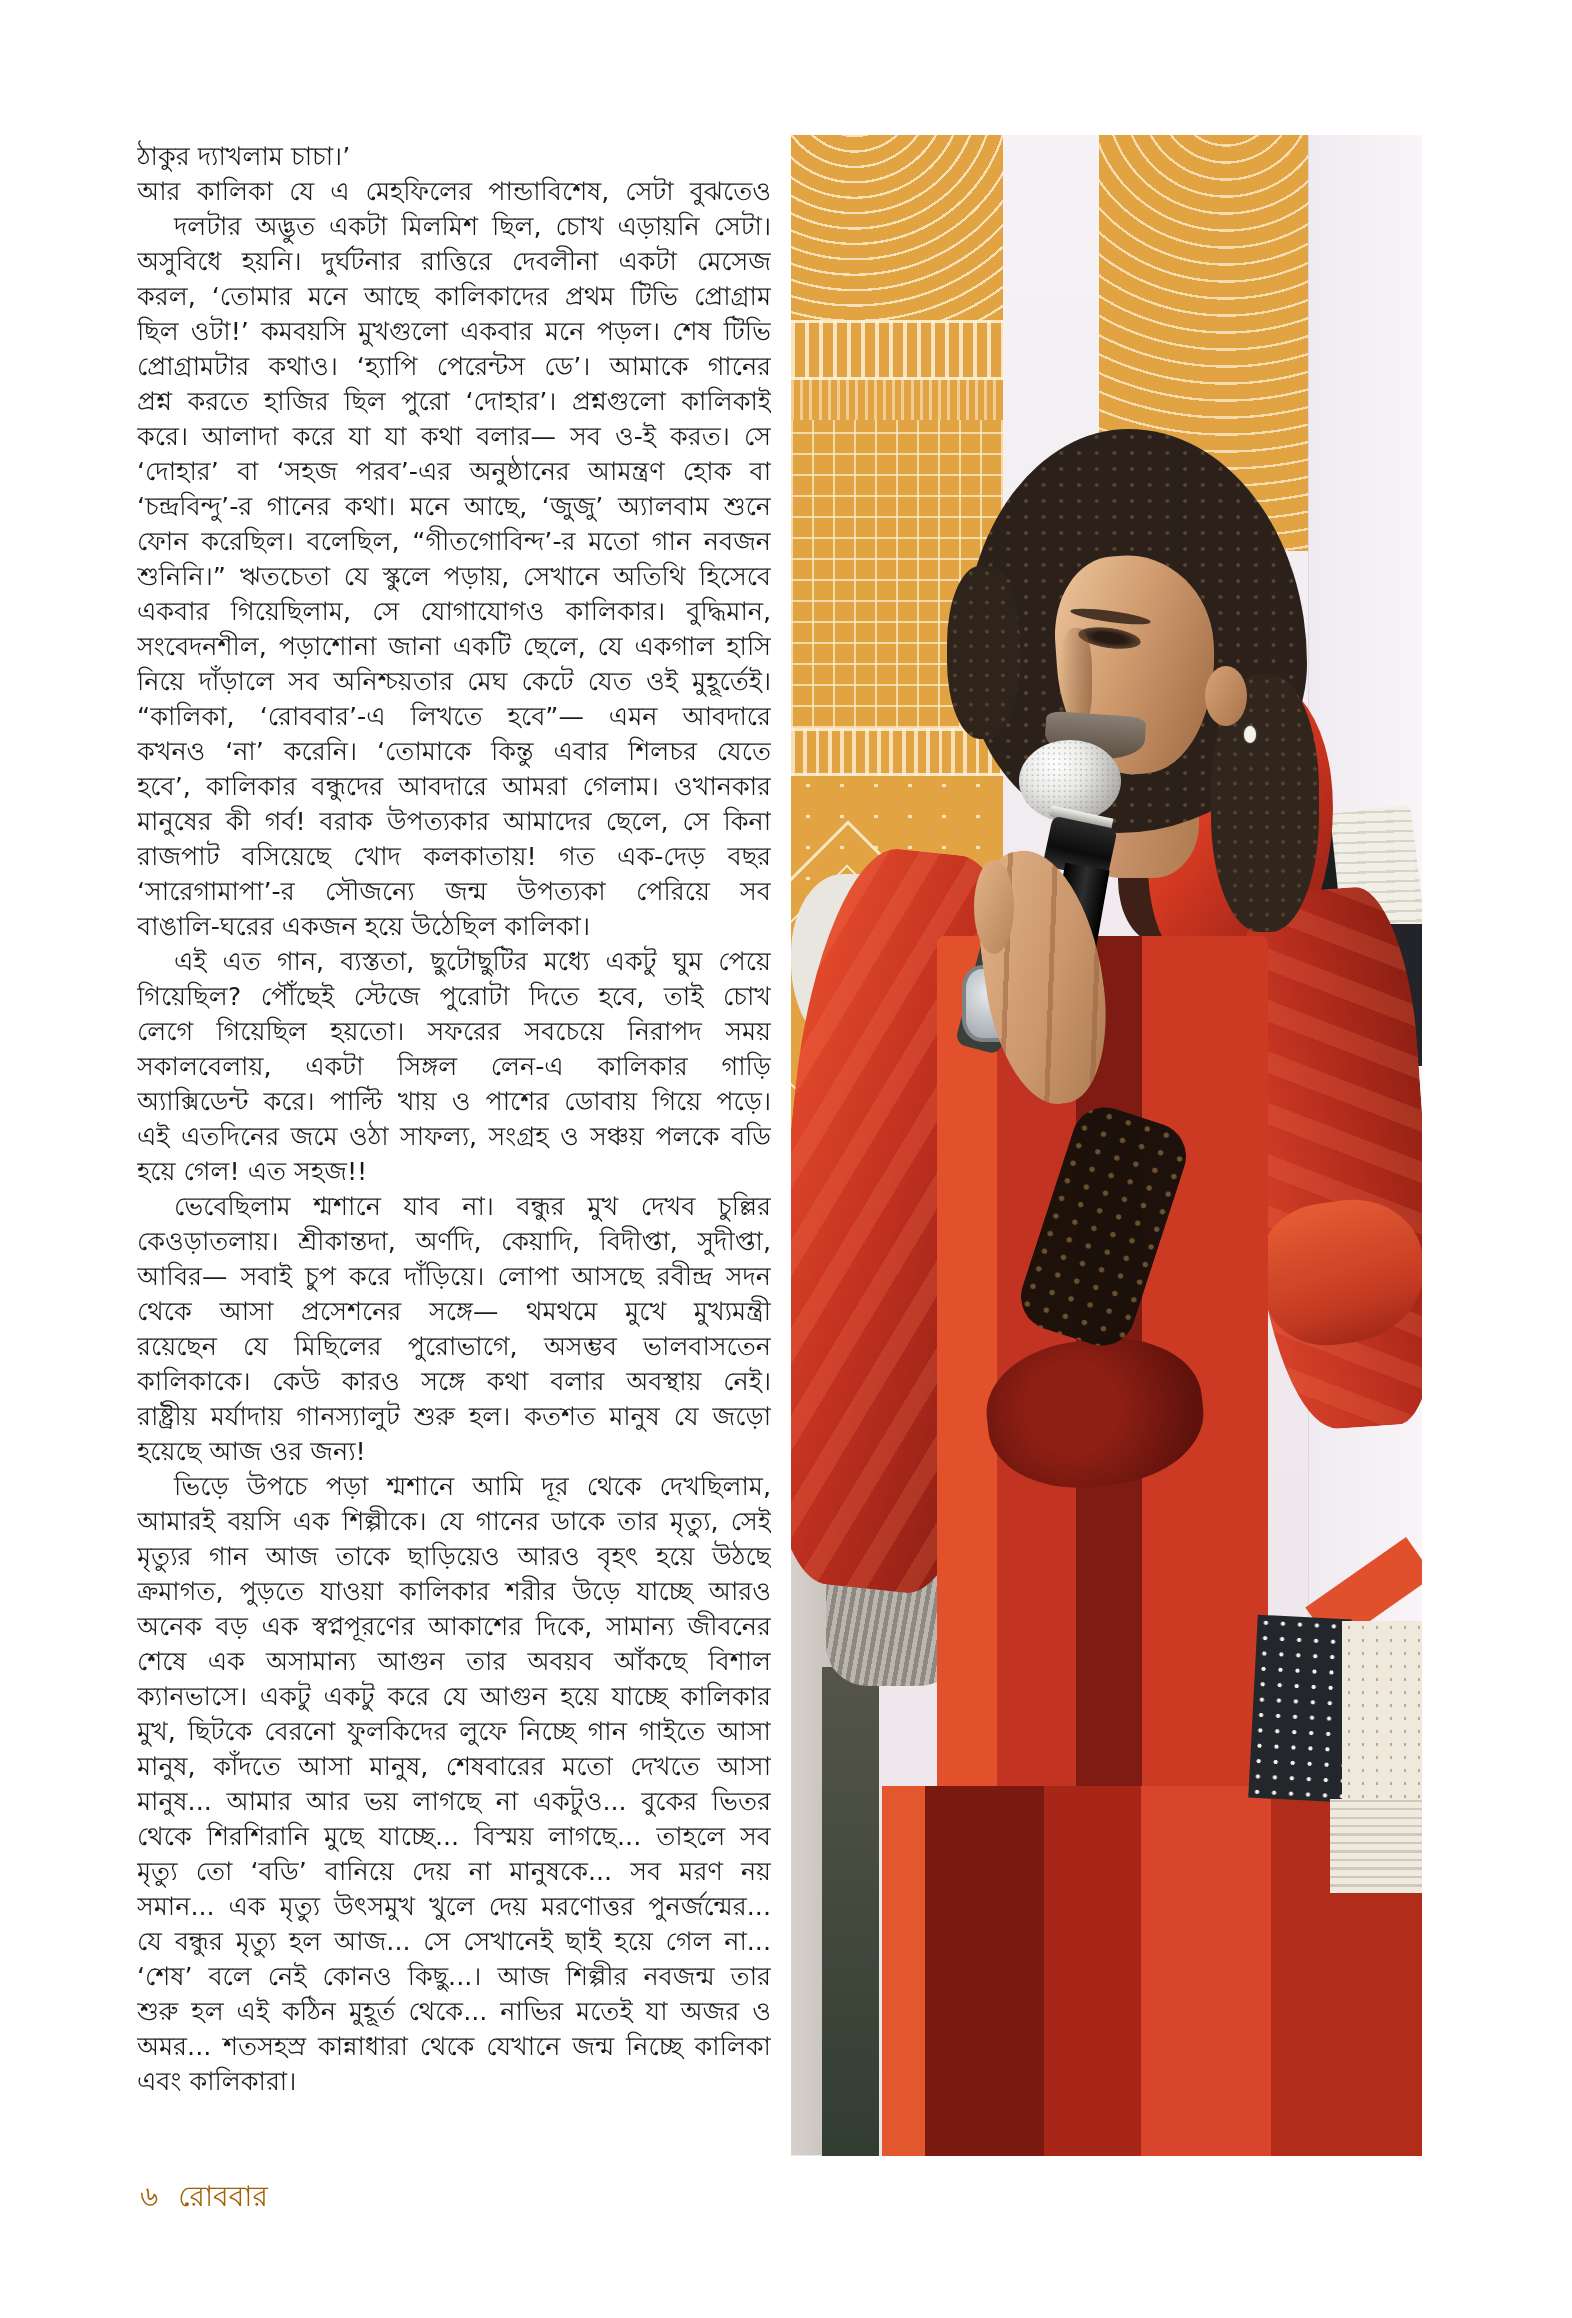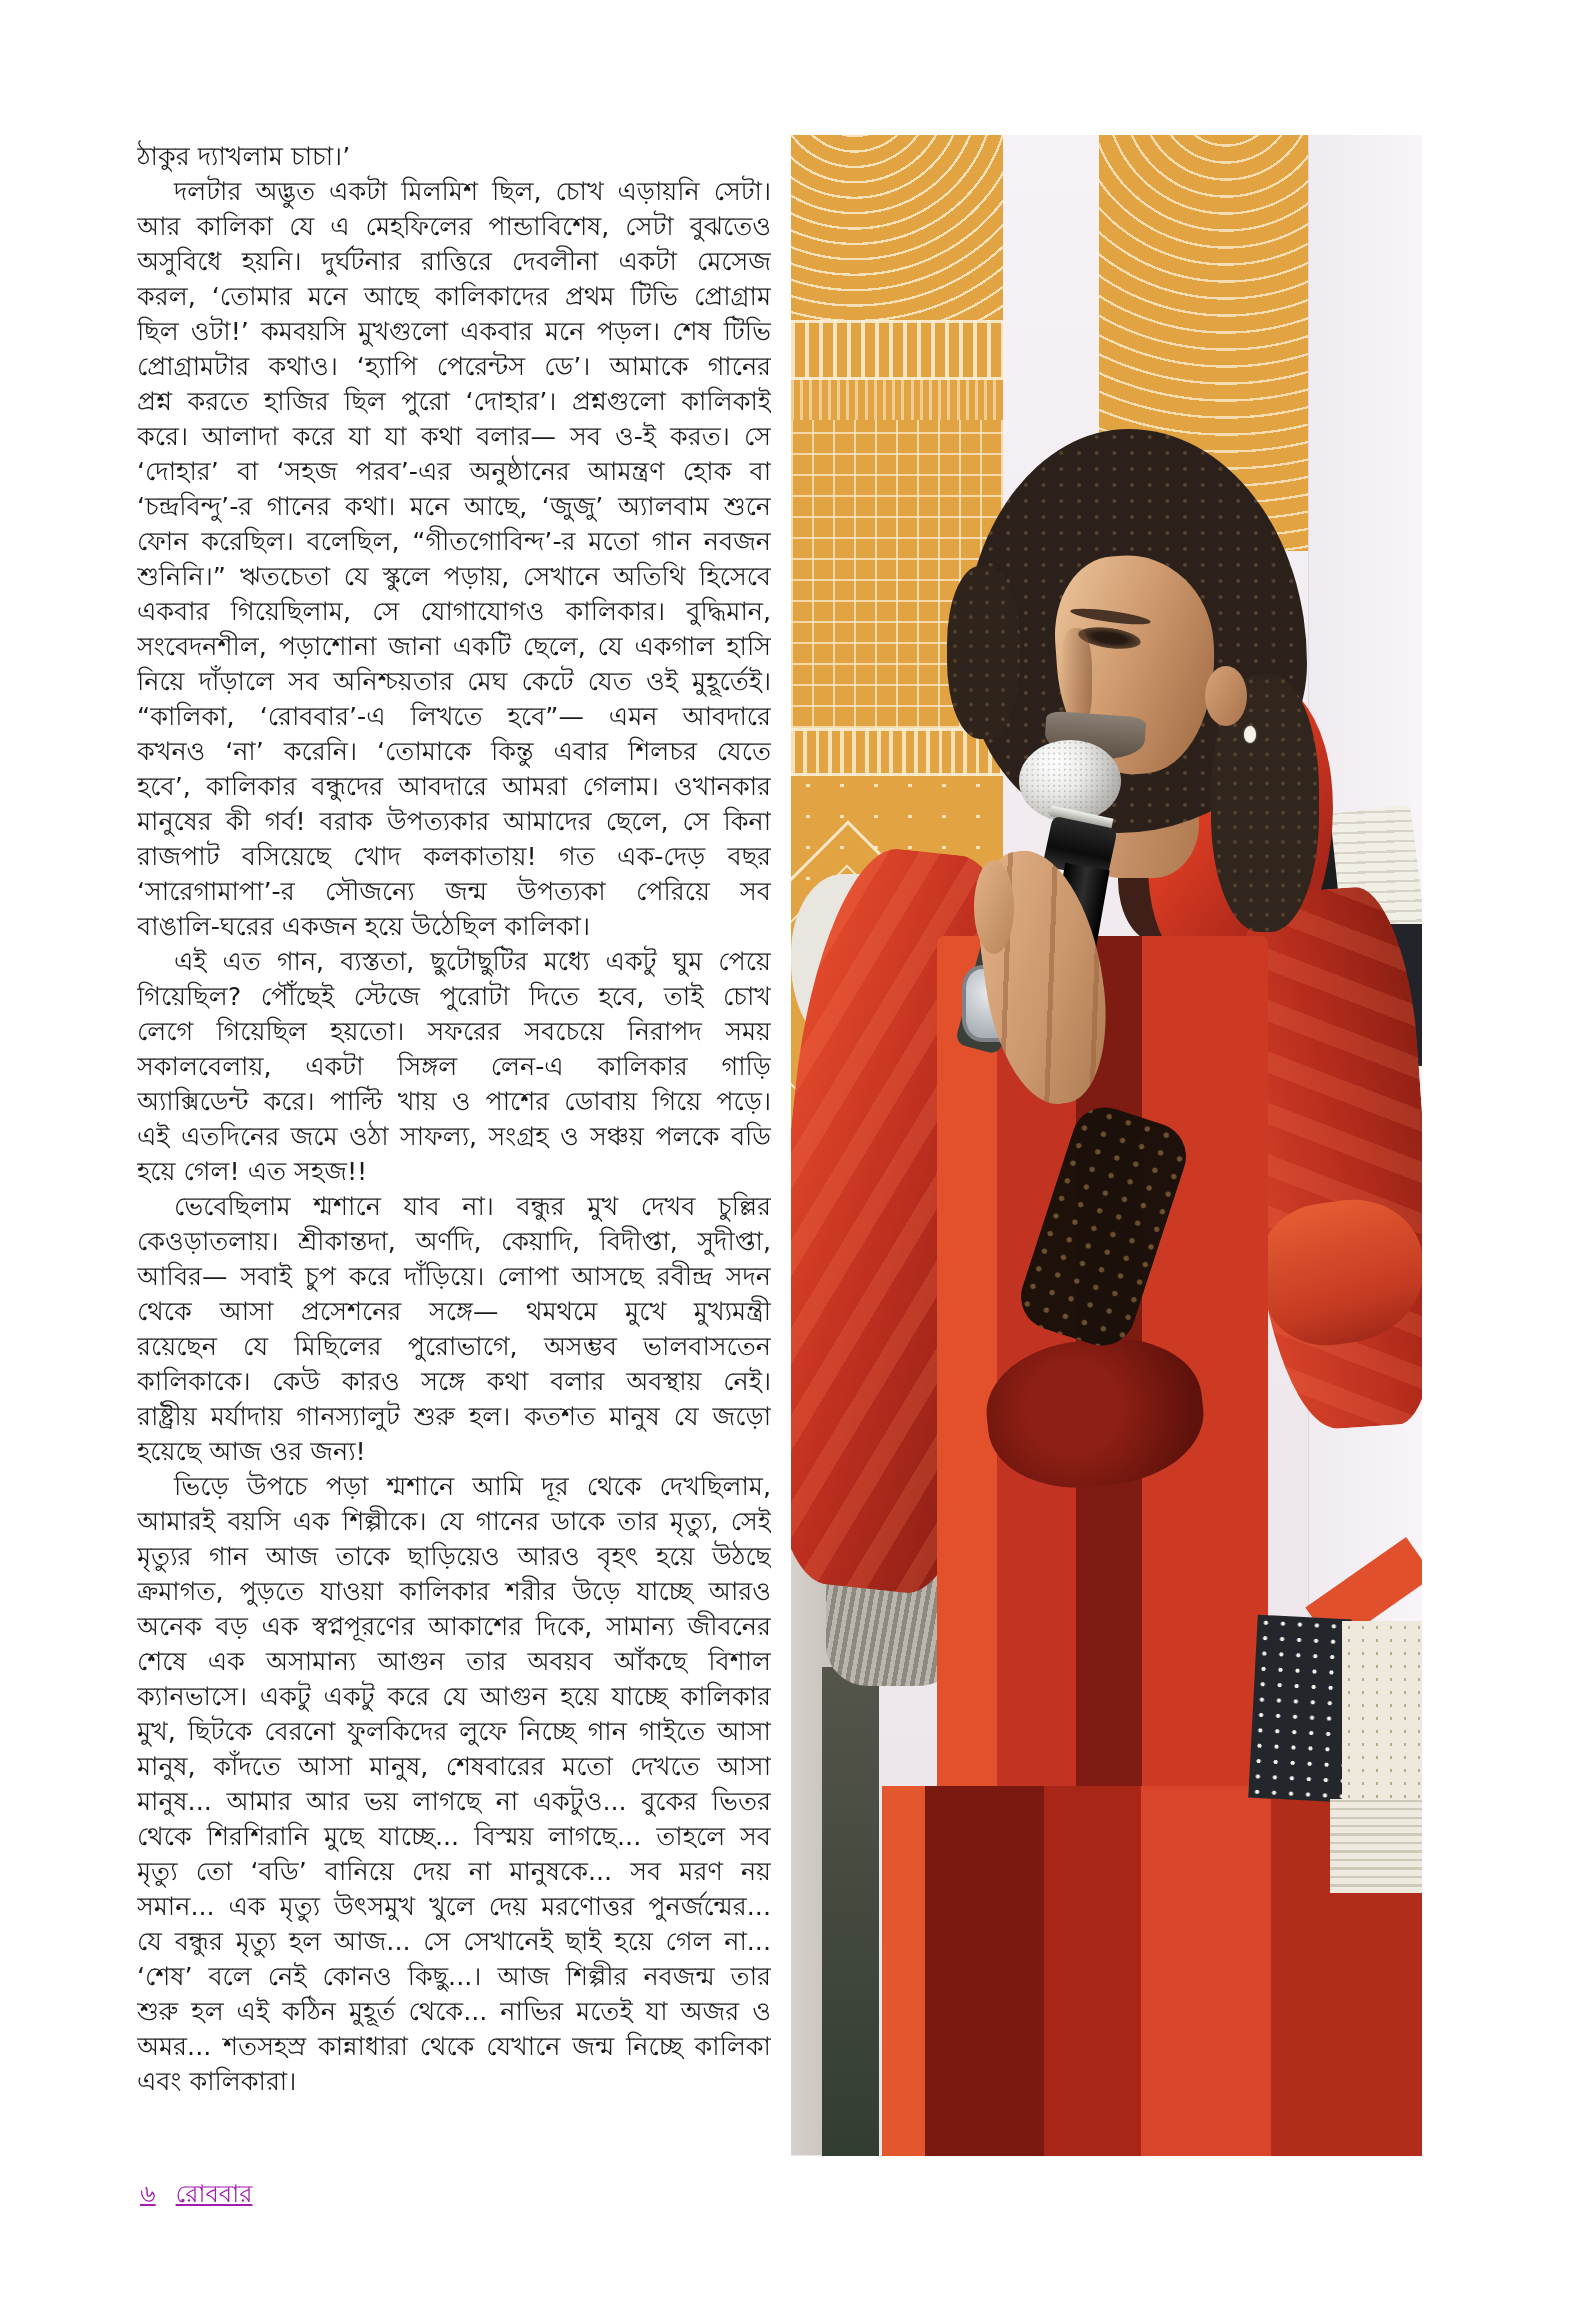--- a/index.html
+++ b/index.html
@@ -5,21 +5,21 @@
   html,body{margin:0;padding:0;background:#888;}
   .page{position:relative;width:1573px;height:2319px;background:#ffffff;overflow:hidden;
         font-family:"DejaVu Sans",sans-serif;padding-left:28px;}
   
   .article{position:absolute;left:137px;top:139px;width:634px;color:#1c1c1c;
            font-size:25.4px;line-height:35px;}
   .para{margin:0;}
   .line{height:35px;overflow:hidden;white-space:nowrap;text-align:justify;text-align-last:justify;}
   .line.last{text-align-last:left;}
   .para.indent .line.first{padding-left:37px;}
-  .footer{position:absolute;left:140px;top:2175px;font-size:24px;color:#a21caf;text-decoration:underline;}
+  .footer{position:absolute;left:140px;top:2175px;font-size:28px;color:#a16207;}
   .footer .pgnum{margin-right:20px;}
   
   .photo{position:absolute;left:791px;top:135px;width:631px;height:2021px;overflow:hidden;background:#f2edf1;}
   .ph{position:absolute;}
   .pillar-base{inset:0;background:linear-gradient(180deg,#f6f2f5 0%,#f0eaef 45%,#ece6eb 100%);}
   .tap{background-color:#e2a342;}
   .tap-left{left:0;top:0;width:212px;height:1199px;}
   .tap-right{left:308px;top:0;width:212px;height:416px;
      background-image:repeating-radial-gradient(circle at 60% -10%,rgba(252,240,214,.75) 0 2.3px,rgba(252,240,214,0) 2.3px 17px);}
   .tl-arcs{left:0;top:0;width:212px;height:185px;
@@ -128,22 +128,22 @@
 </head>
 <body>
 
 <div class="page">
 
   <div class="article">
       <div class="para">
         <div class="line first last">ঠাকুর দ্যাখলাম চাচা।’</div>
       </div>
       <div class="para indent">
+        <div class="line">আর কালিকা যে এ মেহফিলের পান্ডাবিশেষ, সেটা বুঝতেও</div>
         <div class="line first">দলটার অদ্ভুত একটা মিলমিশ ছিল, চোখ এড়ায়নি সেটা।</div>
-        <div class="line">আর কালিকা যে এ মেহফিলের পান্ডাবিশেষ, সেটা বুঝতেও</div>
         <div class="line">অসুবিধে হয়নি। দুর্ঘটনার রাত্তিরে দেবলীনা একটা মেসেজ</div>
         <div class="line">করল, ‘তোমার মনে আছে কালিকাদের প্রথম টিভি প্রোগ্রাম</div>
         <div class="line">ছিল ওটা!’ কমবয়সি মুখগুলো একবার মনে পড়ল। শেষ টিভি</div>
         <div class="line">প্রোগ্রামটার কথাও। ‘হ্যাপি পেরেন্টস ডে’। আমাকে গানের</div>
         <div class="line">প্রশ্ন করতে হাজির ছিল পুরো ‘দোহার’। প্রশ্নগুলো কালিকাই</div>
         <div class="line">করে। আলাদা করে যা যা কথা বলার— সব ও-ই করত। সে</div>
         <div class="line">‘দোহার’ বা ‘সহজ পরব’-এর অনুষ্ঠানের আমন্ত্রণ হোক বা</div>
         <div class="line">‘চন্দ্রবিন্দু’-র গানের কথা। মনে আছে, ‘জুজু’ অ্যালবাম শুনে</div>
         <div class="line">ফোন করেছিল। বলেছিল, “গীতগোবিন্দ’-র মতো গান নবজন</div>
         <div class="line">শুনিনি।” ঋতচেতা যে স্কুলে পড়ায়, সেখানে অতিথি হিসেবে</div>

